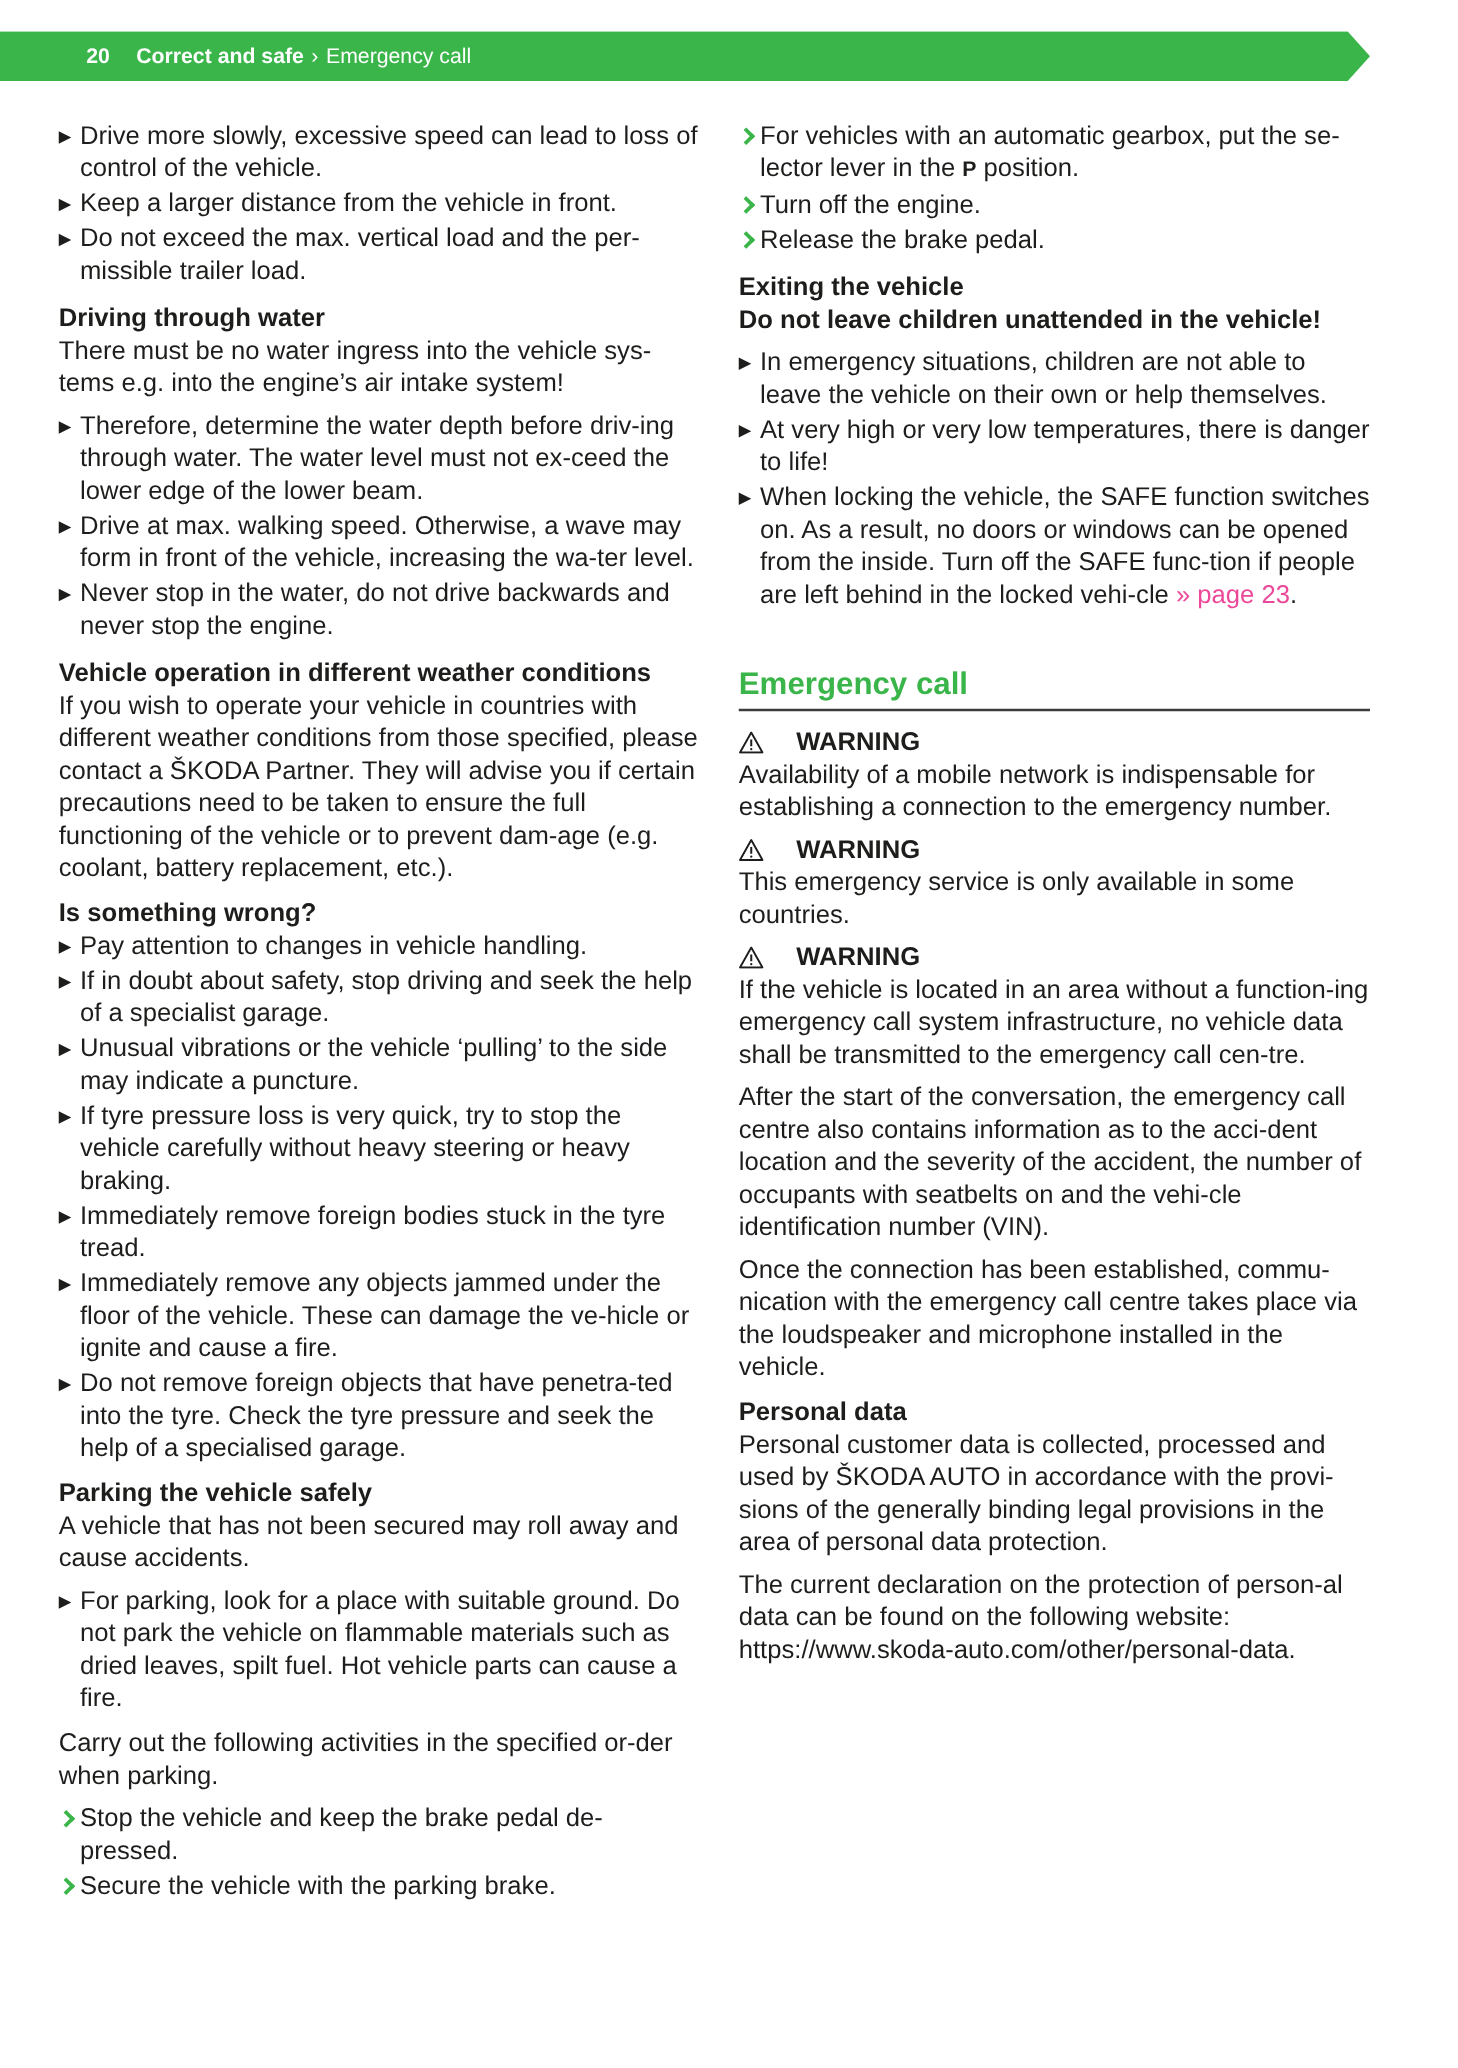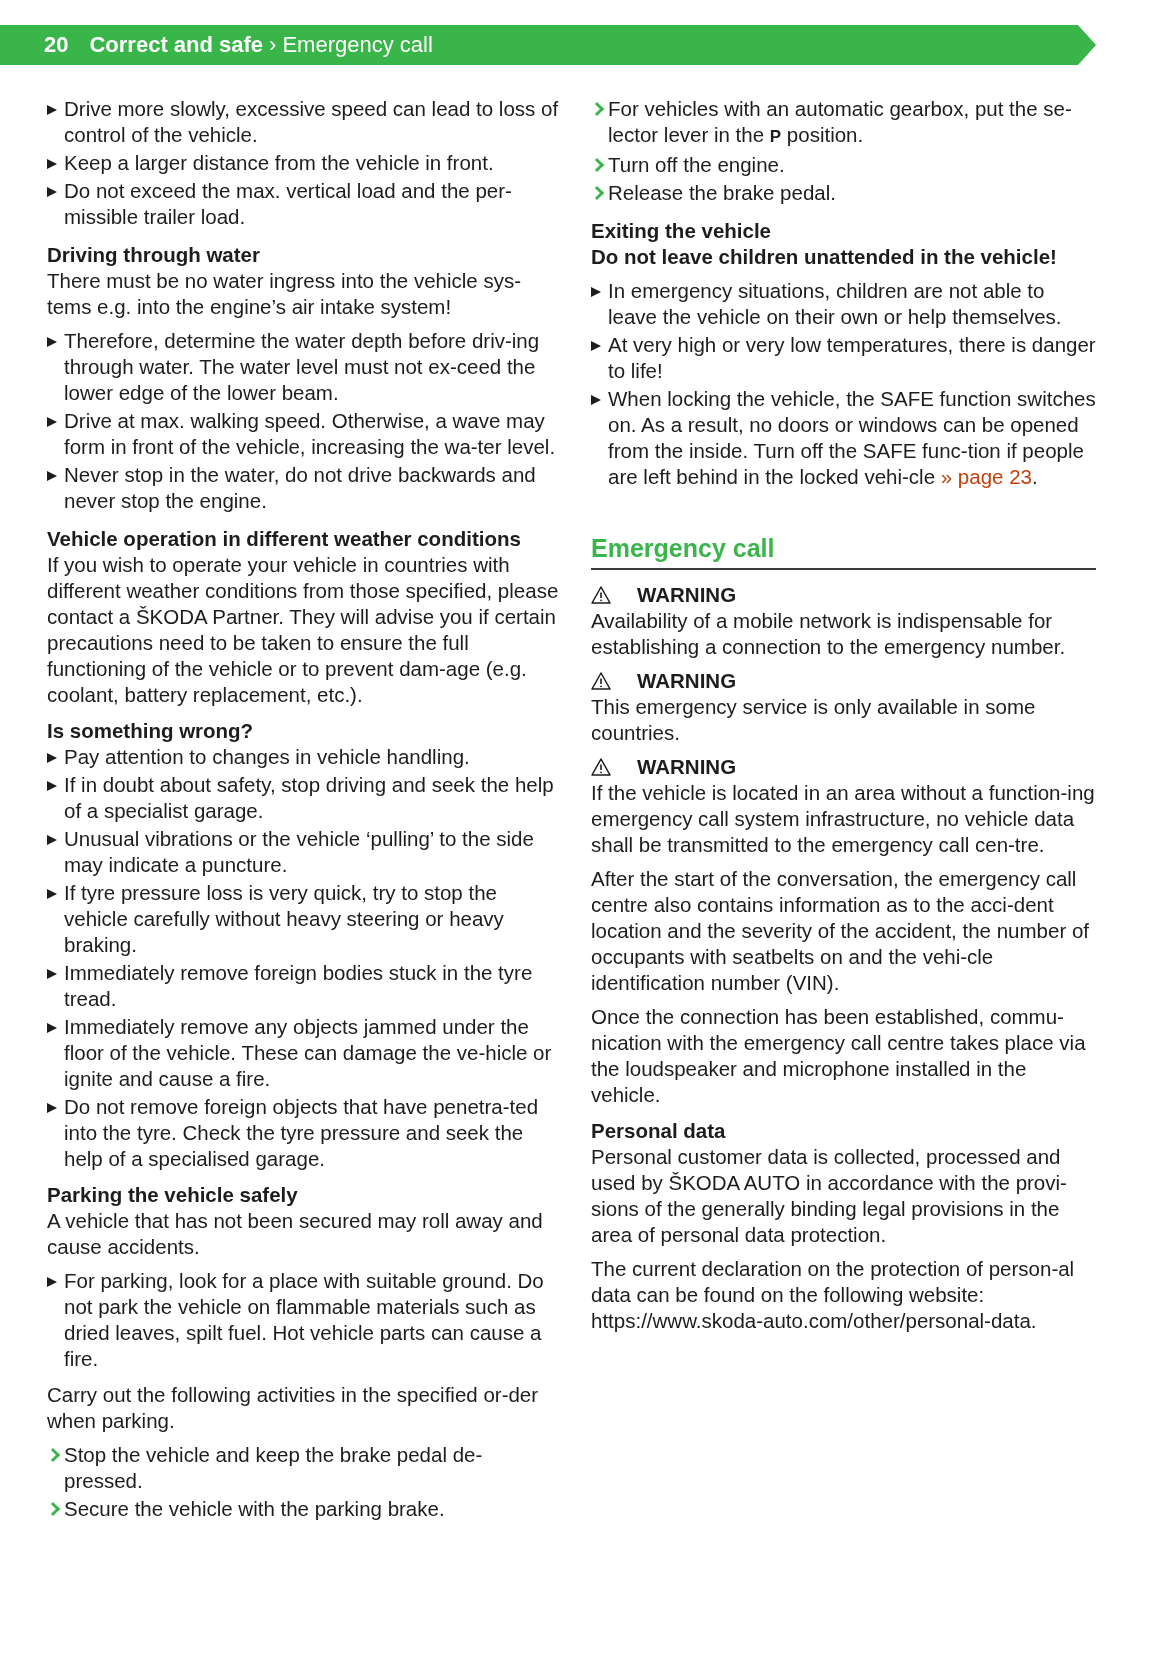--- a/index.html
+++ b/index.html
@@ -13,22 +13,22 @@
     overflow: hidden;
   }
   .header-bar {
     position: absolute;
     left: 0; top: 25px;
     width: 1096px; height: 40px;
     background: #3ab54a;
     clip-path: polygon(0 0, 1078px 0, 1096px 50%, 1078px 100%, 0 100%);
     color: #ffffff;
     display: flex; align-items: center;
-    padding-left: 44px;
-    font-size: 22px;
+    padding-left: 69px;
+    font-size: 17px;
   }
   .header-bar .page-num { font-weight: bold; margin-right: 21px; }
   .header-bar .chapter { font-weight: bold; }
   .header-bar .sep { margin: 0 6px; }
   .column { position: absolute; top: 84px; margin-top: 12px; }
   .col-left { left: 47px; width: 512px; }
   .col-right { left: 591px; width: 505px; }
   .bullet, .step {
     position: relative;
     padding-left: 17px;
@@ -47,21 +47,21 @@
     position: absolute; left: 1px; top: 8px;
     width: 7px; height: 7px;
     border-right: 3px solid #3ab54a;
     border-bottom: 3px solid #3ab54a;
     transform: rotate(-45deg);
   }
   .subhead { font-weight: bold; }
   .gap-s { height: 8px; }
   .gap-m { height: 10px; }
   p { margin: 0; }
-  .link { color: #c2410c; }
+  .link { color: #ec4899; }
   .p-glyph { font-weight: bold; font-size: 17px; }
   .section-title {
     color: #3ab54a;
     font-weight: bold;
     font-size: 25px;
     line-height: 32px;
     padding-bottom: 4px;
     border-bottom: 2px solid #3c3c3c;
     margin-bottom: 12px;
   }

